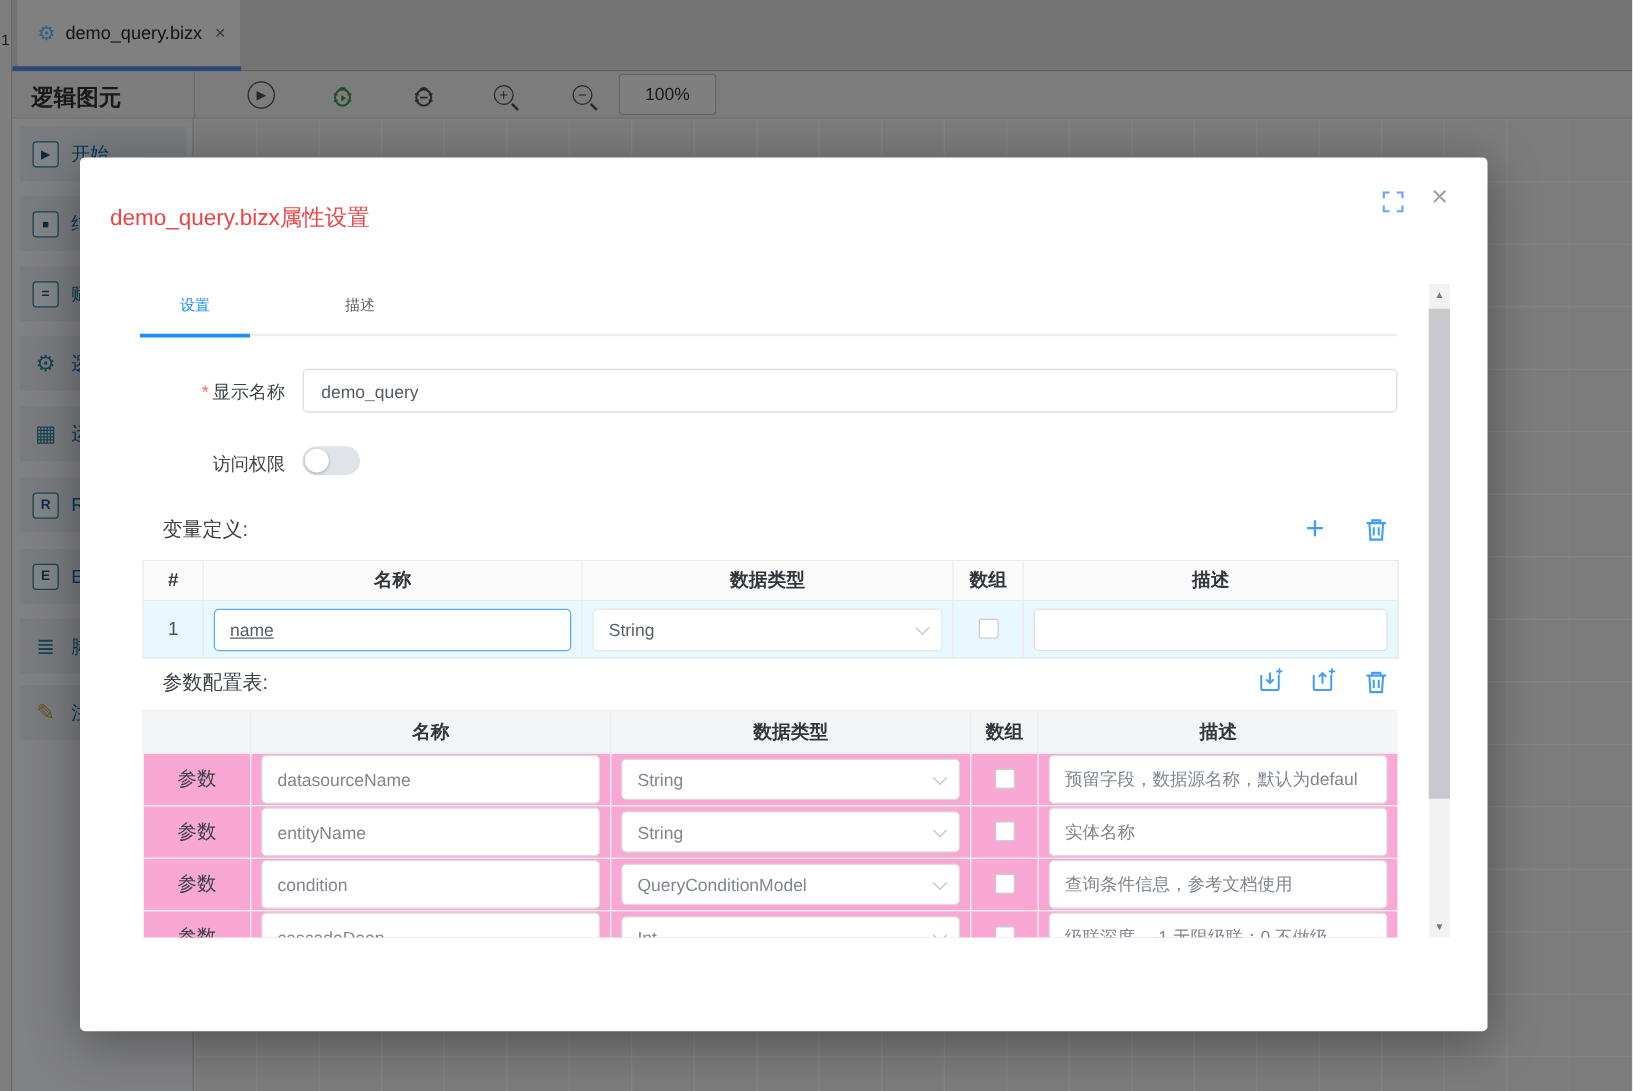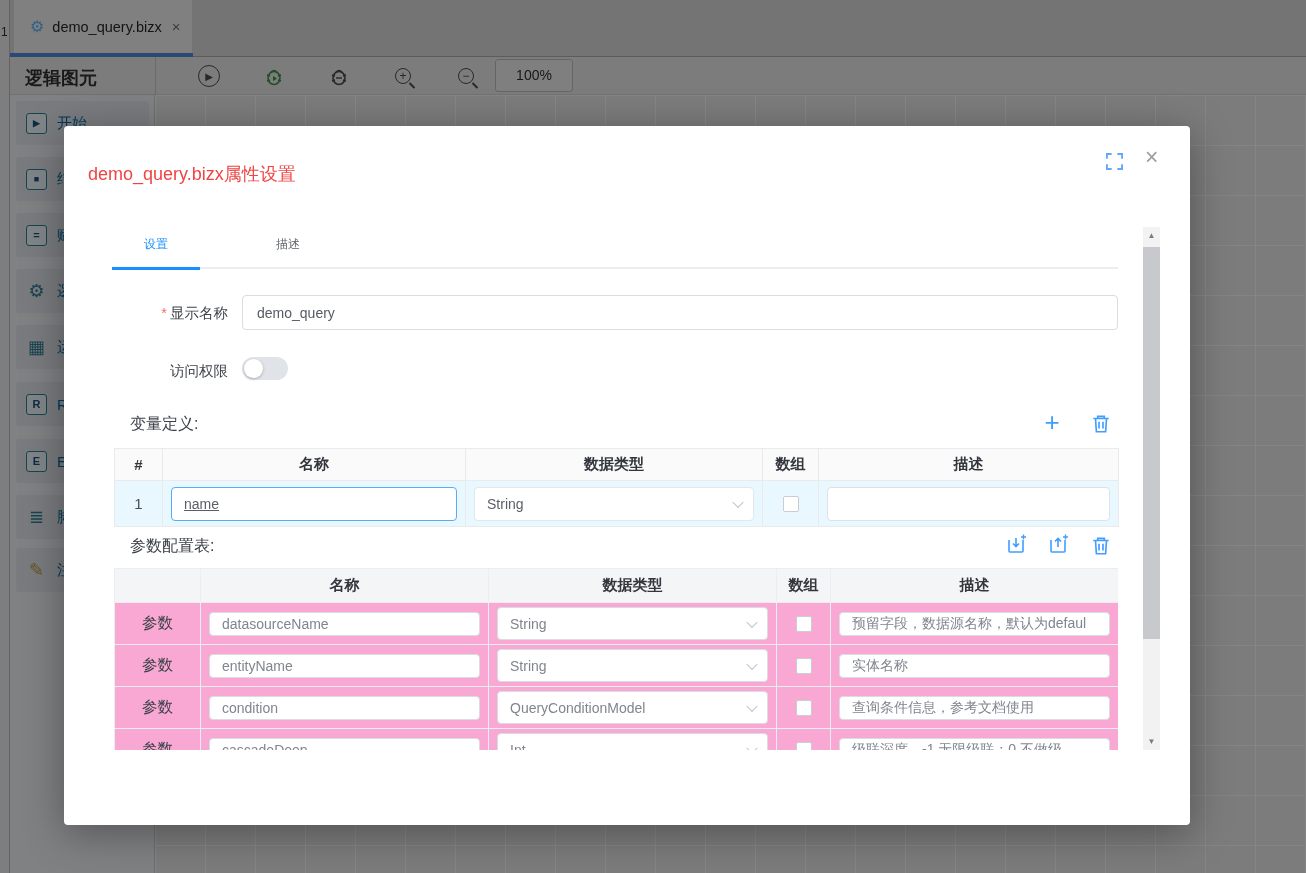--- a/index.html
+++ b/index.html
@@ -67,21 +67,21 @@
   .grid td { border:1px solid #e9eaec; text-align:center; vertical-align:middle; }
   .vtable { position:absolute; left:50px; top:322px; width:1004px; }
   .vtable td { height:46px; background:#e9f7fe; }
   .ptable-wrap { position:absolute; left:50px; top:442px; width:1004px; height:182px; overflow:hidden; }
   .ptable th { background:#f4f5f7; height:34px; border-color:#ebedf0; }
   .ptable td { height:42px; background:#f9a8d4; border-color:#ebedf0; }
   .ptable .rowlab { font-size:15.5px; color:#3c4148; }
 
   .cell-input { width:calc(100% - 16px); height:34px; border:1px solid #dde2e8; border-radius:4px; padding:0 12px; font-size:14px; color:#5a5f67; font-family:"Liberation Sans",sans-serif; outline:none; background:#fff; }
   .cell-input.focused { border:1.5px solid #57aef8;text-decoration:underline; }
-  .p-input { height:24px; color:#80858e; border-color:#d9dde3; }
+  .p-input { height:39px; color:#80858e; border-color:#d9dde3; }
   .sel { position:relative; width:calc(100% - 16px); height:34px; margin:0 8px; background:#fff; border:1px solid #e3e7ec; border-radius:4px; display:flex; align-items:center; padding:0 26px 0 12px; font-size:14px; color:#5a5f67; }
   .p-sel { height:33px; border-color:#d9dde3; color:#80858e; }
   .chev { position:absolute; right:11px; top:50%; width:8px; height:8px; border-right:1.6px solid #c0c4cc; border-bottom:1.6px solid #c0c4cc; transform:translateY(-70%) rotate(45deg); }
   .cb { display:inline-block; width:16px; height:16px; background:#fff; border:1px solid #c8cdd4; border-radius:2px; vertical-align:middle; }
 
   .vscroll { position:absolute; left:1079px; top:101px; width:17px; height:523px; background:#f2f2f2; }
   .vs-arrow { position:absolute; left:0; width:17px; text-align:center; font-size:8px; color:#7a7a7a; }
   .vs-thumb { position:absolute; left:0; top:20px; width:17px; height:392px; background:#c7c9cc; }
 
   .footer { position:absolute; top:639px; right:50px; display:flex; gap:18px; }

